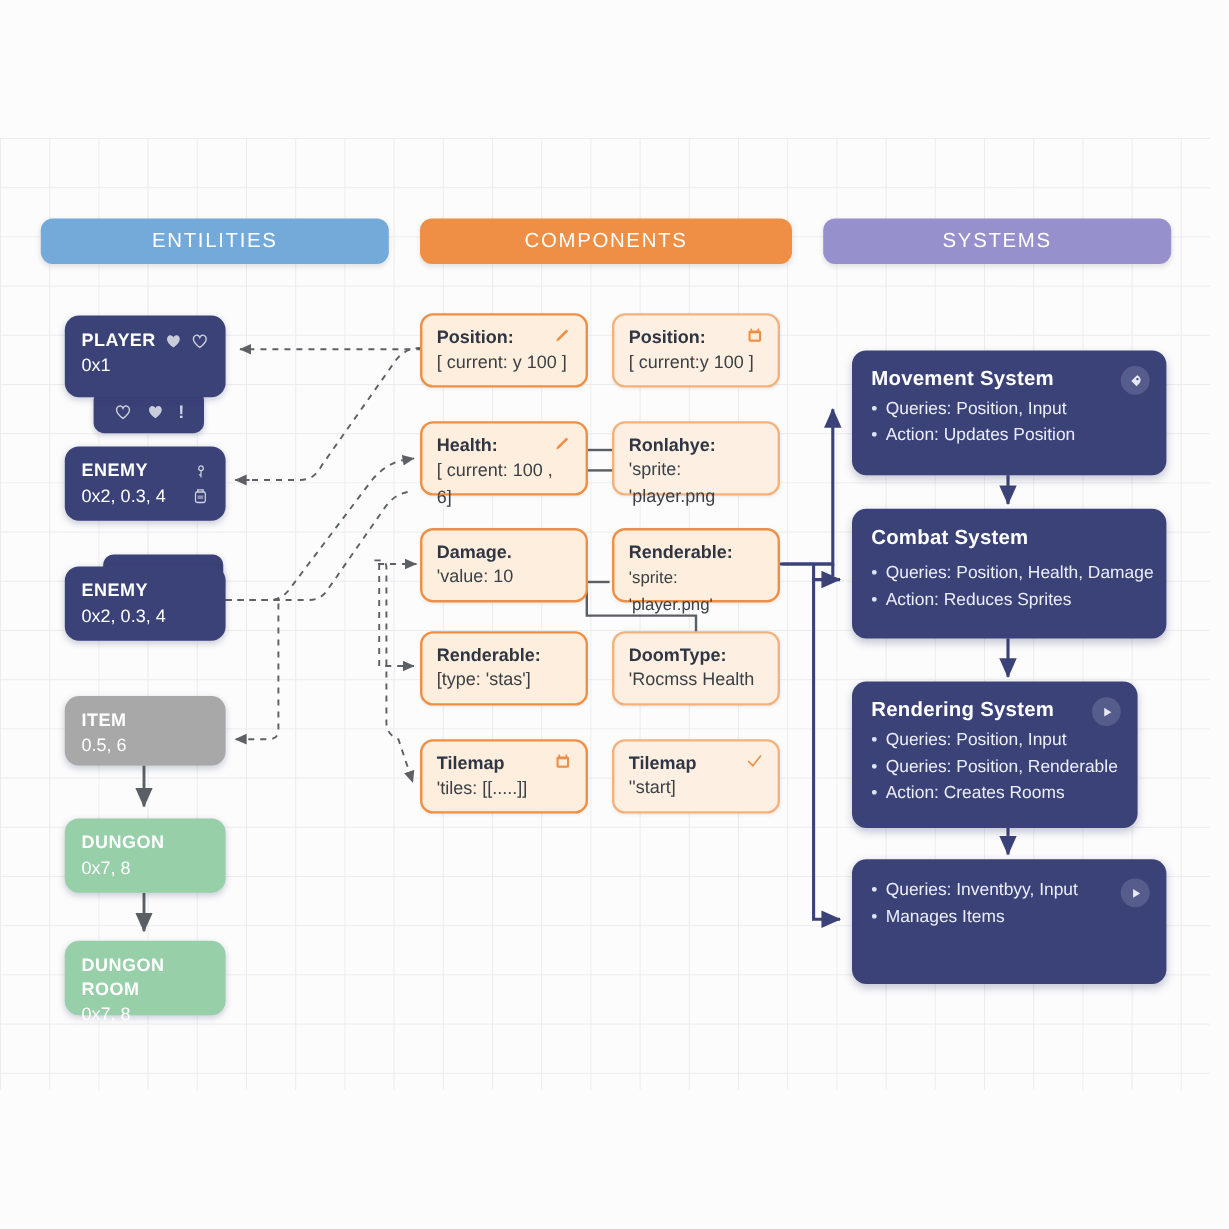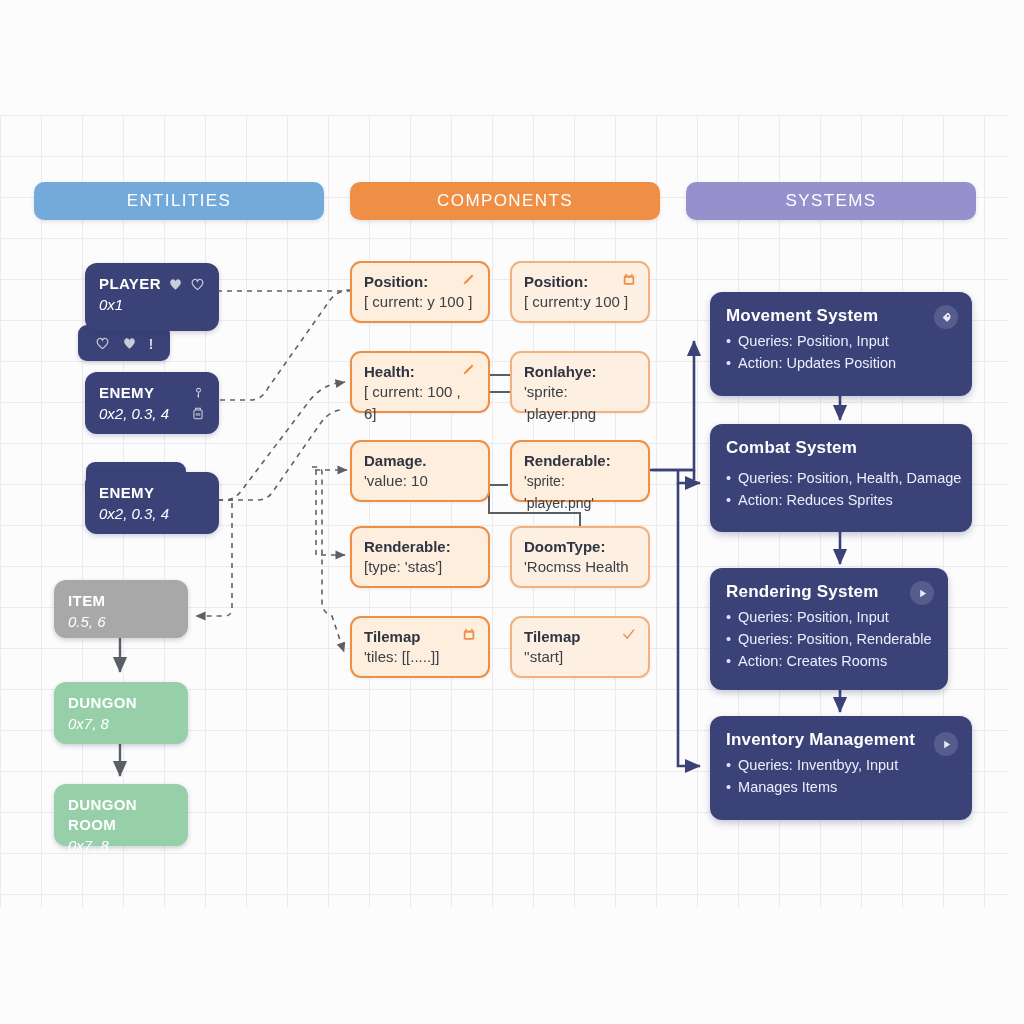--- a/index.html
+++ b/index.html
@@ -33,22 +33,22 @@
   #head-components{left:350px;top:182px; width:310px; background:#ef8f45;}
   #head-systems  {left:686px;top:182px; width:290px; background:#9690cd;}
 
   
   .ent{
     position:absolute;border-radius:12px;padding:11px 14px 10px 14px;
     color:#ffffff;box-sizing:border-box;
     box-shadow:0 2px 5px rgba(40,48,90,.22);
   }
   .ent .t{font-size:15px;font-weight:700;letter-spacing:.4px;line-height:20px;}
-  .ent .s{font-size:15px;font-weight:400;line-height:21px;font-style:italic;}
-  .ent.navy{background:#3b4278;margin-left:31px;}
+  .ent .s{font-size:15px;font-weight:400;line-height:21px;}
+  .ent.navy{background:#3b4278;}
   .ent.grey{background:#a8a8a8;}
   .ent.green{background:#96cfa8;}
   .ent .hdrow{display:flex;align-items:center;justify-content:space-between;}
   .ent .icons{display:flex;gap:7px;align-items:center;color:#cfd2de;}
 
   
   .tab{
     position:absolute;background:#3b4278;border-radius:9px;
     display:flex;align-items:center;justify-content:center;gap:12px;
     color:#cfd2de;box-shadow:0 2px 4px rgba(40,48,90,.2);
@@ -386,20 +386,19 @@
       <li>Action: Creates Rooms</li>
     </ul>
   </div>
 
   <div class="sys" style="left:710px;top:716px;width:262px;height:104px;">
     <div class="badge" style="top:16px;">
       <svg width="11" height="11" viewBox="0 0 24 24">
           <path d="M7 4 L20 12 L7 20 z" fill="#e7e9f7"></path>
         </svg>
     </div>
-    <div class="t">Inventory Management</div>
     <ul>
       <li>Queries: Inventbyy, Input</li>
       <li>Manages Items</li>
     </ul>
   </div>
 
 </div>
 
 </body></html>

